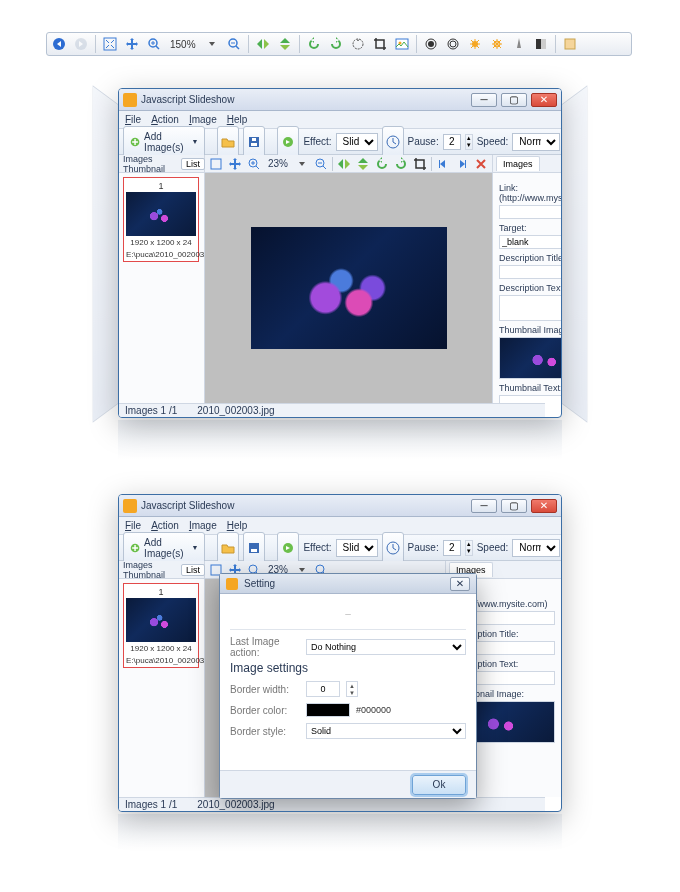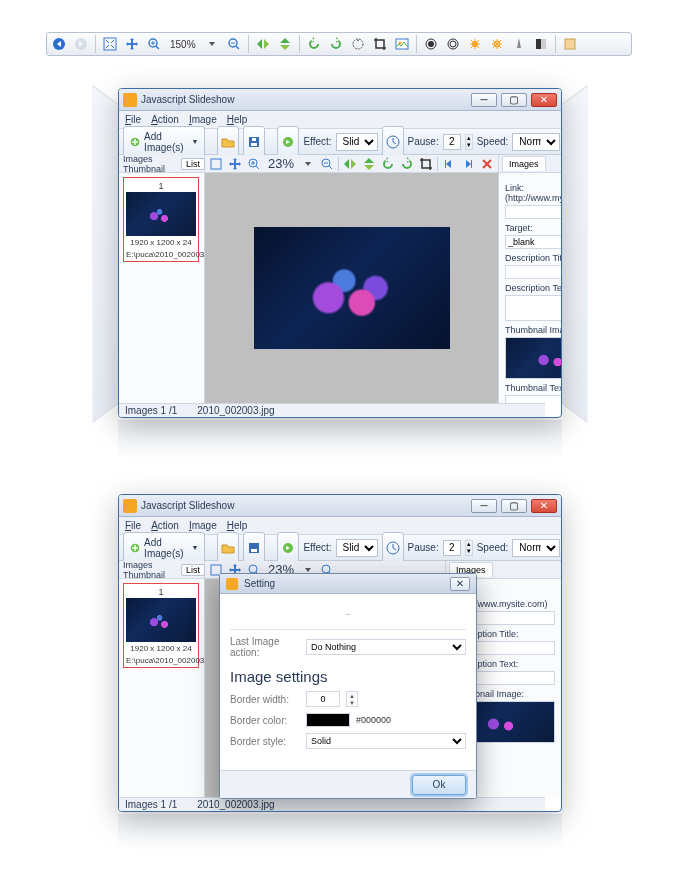--- a/index.html
+++ b/index.html
@@ -70,21 +70,21 @@
   .thumb-img{ width:100%; height:44px; background:radial-gradient(circle at 40% 55%, #9a4bdc 0 8%, transparent 9%),
     radial-gradient(circle at 55% 60%, #d14bdc 0 7%, transparent 8%),
     radial-gradient(circle at 48% 45%, #4b7bdc 0 6%, transparent 7%),
     linear-gradient(135deg,#0a1a3a,#102a5c 40%,#0a1a3a);}
   .thumb-meta{ font-size:8px; color:#333; text-align:center; padding-top:2px; line-height:1.2;}
 
   .center-panel{ flex:1; background:#bfbfbf; display:flex; flex-direction:column;}
   .cp-toolbar{ height:18px; background:#eef2f8; border-bottom:1px solid #cfd7e3; display:flex; align-items:center; gap:3px; padding:0 3px;}
   .cp-toolbar .tb-btn{ width:16px; height:15px;}
   .cp-sep{ width:1px;height:14px;background:#c1cad6;}
-  .cp-zoom{ font-size:13px; color:#2a3a55; padding:0 3px;}
+  .cp-zoom{ font-size:10px; color:#2a3a55; padding:0 3px;}
   .preview-stage{ flex:1; display:flex; align-items:center; justify-content:center; }
   .preview-img{ width:196px; height:122px;
     background:radial-gradient(circle at 38% 58%, #a24bdc 0 10%, transparent 12%),
     radial-gradient(circle at 55% 62%, #dc4bb6 0 9%, transparent 11%),
     radial-gradient(circle at 46% 44%, #4b7bdc 0 8%, transparent 10%),
     radial-gradient(circle at 62% 50%, #7a4bdc 0 8%, transparent 10%),
     linear-gradient(135deg,#06122e,#0d2454 45%,#06122e);}
 
   .right-panel{ width:116px; border-left:1px solid #cfd7e3; background:#fafbfd; display:flex; flex-direction:column;}
   .rp-tabs{ height:18px; background:#eef2f8; border-bottom:1px solid #cfd7e3; display:flex; align-items:center;}
@@ -124,21 +124,21 @@
   .dlg-tab.active{ background:#fff;}
   .dlg-body{ padding:8px 10px; font-size:9px; color:#555;}
   .dlg-row{ display:flex; align-items:center; gap:6px; margin-top:6px;}
   .dlg-row .l{ width:70px; color:#777;}
   .dlg-sel{ flex:1; height:16px; border:1px solid #cfd7e3; font-size:9px; background:#fff;}
   .dlg-in{ flex:1; height:16px; border:1px solid #cfd7e3; font-size:9px; padding:0 2px;}
   .dlg-num{ width:34px; height:16px; border:1px solid #cfd7e3; font-size:9px; text-align:center;}
   .spin{ width:12px; height:16px; border:1px solid #cfd7e3; display:flex; flex-direction:column;}
   .spin div{ flex:1; display:flex;align-items:center;justify-content:center; font-size:6px; cursor:pointer;}
   .hr{ height:1px; background:#e0e5ec; margin:10px 0 4px;}
-  .section-lbl{ font-size:15px; color:#2a3a55; margin-top:10px;}
+  .section-lbl{ font-size:12px; color:#2a3a55; margin-top:3px;}
   .swatch{ width:44px; height:14px; background:#000; border:1px solid #cfd7e3;}
   .hex{ font-size:9px; color:#333;}
   .dlg-footer{ position:absolute; bottom:0; left:0; right:0; height:28px; background:#eef2f8;
     border-top:1px solid #cfd7e3; display:flex; align-items:center; justify-content:flex-end; padding:0 10px;}
   .ok-btn{ width:54px; height:20px; border:1px solid #6fa3d6; border-radius:3px;
     background:linear-gradient(#eaf3fc,#c9e0f5); color:#2a3a55; cursor:pointer;
     box-shadow:0 0 0 2px #a9ccee;}
 
   .reflection2{ position:absolute; top:814px; left:118px; width:444px; height:36px;
     background:linear-gradient(rgba(200,210,225,.3),rgba(255,255,255,0));}

